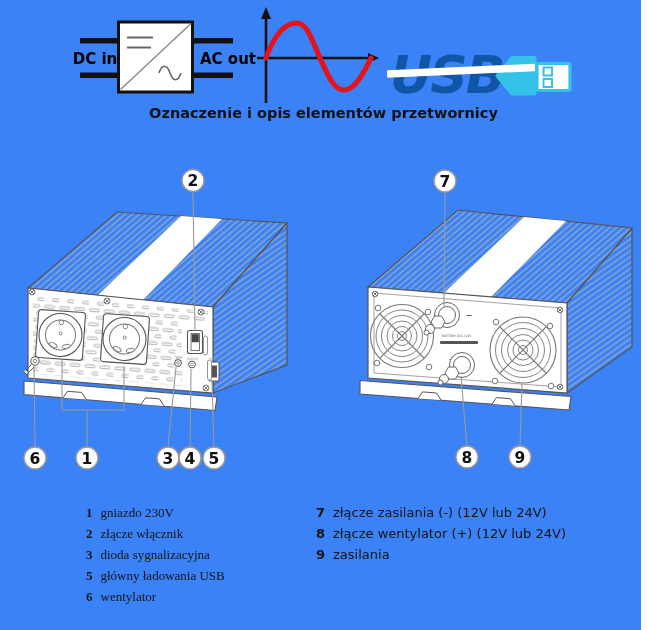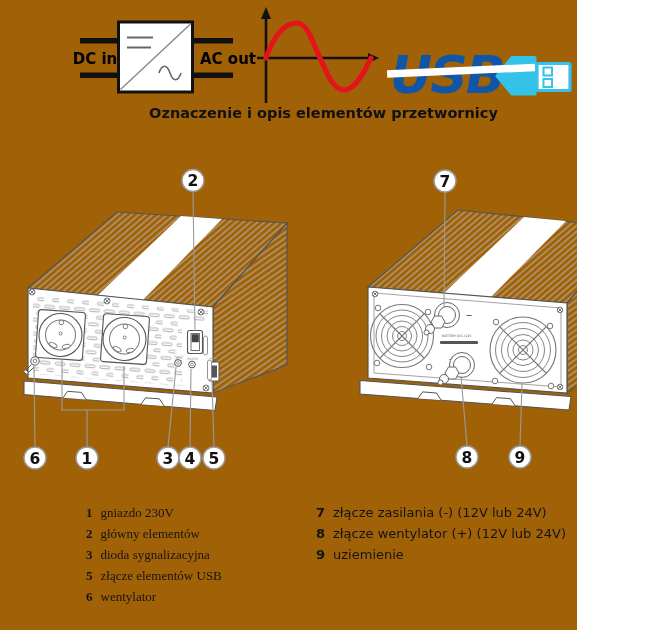--- a/index.html
+++ b/index.html
@@ -1,16 +1,16 @@
 <!DOCTYPE html>
 <html><head>
 <meta charset="utf-8">
 <style>
   html,body{margin:0;padding:0;background:#fff;}
-  .page{position:relative;width:577px;height:630px;background:#a16207;overflow:hidden;
+  .page{position:relative;width:641px;height:630px;background:#3b82f6;overflow:hidden;
         font-family:"DejaVu Sans","Liberation Sans",sans-serif;color:#111;}
   .abs{position:absolute;}
   .figure-title{position:absolute;top:105px;left:0;width:647px;text-align:center;
         font-size:14.5px;font-weight:bold;color:#111;letter-spacing:0;}
   .legend{position:absolute;font-size:13px;line-height:21px;color:#141414;}
   .legend-left{left:86px;top:502px;font-family:Liberation Serif, serif;}
   .legend-right{left:316px;top:502px;}
   .lrow{white-space:nowrap;}
   .lnum{font-weight:bold;margin-right:8px;}
   svg text{font-family:"DejaVu Sans","Liberation Sans",sans-serif;}
@@ -290,38 +290,38 @@
         <text x="180" y="302.5">9</text>
       </g>
     </g>
   </svg>
 
   <div class="legend legend-left">
     <div class="lrow">
       <span class="lnum">1</span><span class="ltxt">gniazdo 230V</span>
     </div>
     <div class="lrow">
-      <span class="lnum">2</span><span class="ltxt">główny elementów</span>
+      <span class="lnum">2</span><span class="ltxt">złącze włącznik</span>
     </div>
     <div class="lrow">
       <span class="lnum">3</span><span class="ltxt">dioda sygnalizacyjna</span>
     </div>
     <div class="lrow">
-      <span class="lnum">5</span><span class="ltxt">złącze elementów USB</span>
+      <span class="lnum">5</span><span class="ltxt">główny ładowania USB</span>
     </div>
     <div class="lrow">
       <span class="lnum">6</span><span class="ltxt">wentylator</span>
     </div>
   </div>
 
   <div class="legend legend-right">
     <div class="lrow">
       <span class="lnum">7</span><span class="ltxt">złącze zasilania (-) (12V lub 24V)</span>
     </div>
     <div class="lrow">
       <span class="lnum">8</span><span class="ltxt">złącze wentylator (+) (12V lub 24V)</span>
     </div>
     <div class="lrow">
-      <span class="lnum">9</span><span class="ltxt">uziemienie</span>
+      <span class="lnum">9</span><span class="ltxt">zasilania</span>
     </div>
   </div>
 
 </div>
 
 </body></html>

